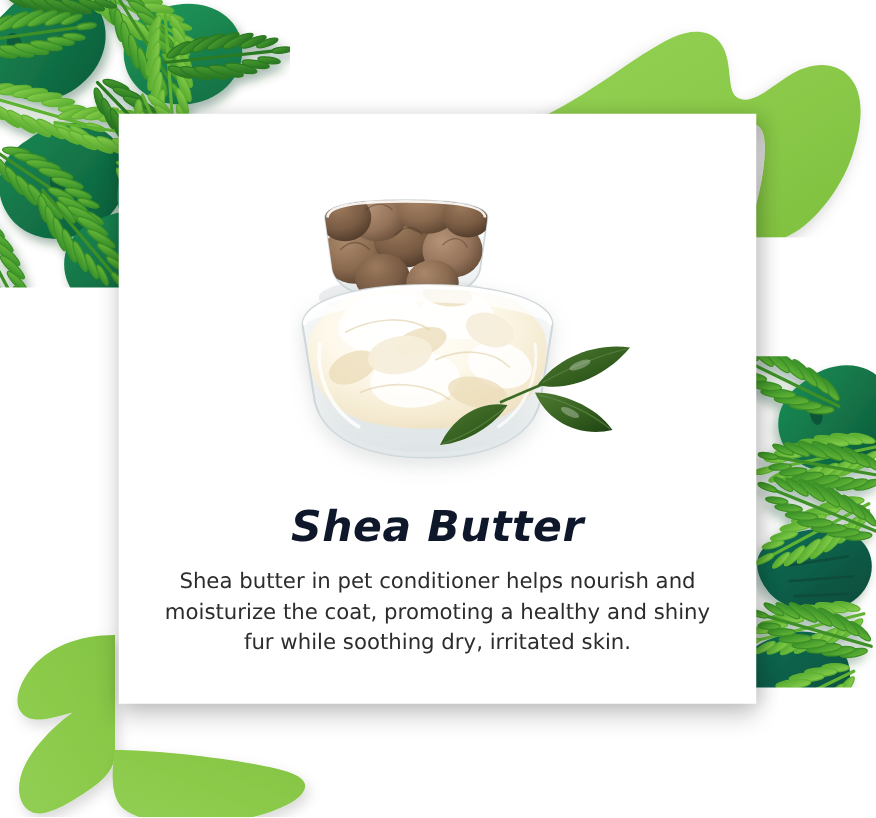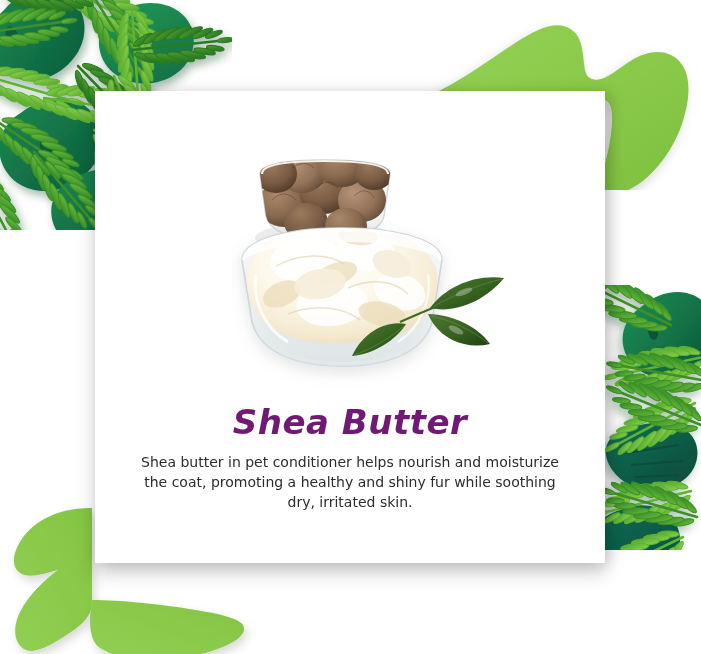--- a/index.html
+++ b/index.html
@@ -49,28 +49,28 @@
     width:470px;
     text-align:center;
   }
   #product-title{
     margin:0;
     font-family:"DejaVu Sans", sans-serif;
     font-size:34px;
     font-weight:bold;
     font-style:italic;
     letter-spacing:.5px;
-    color:#701a75;
+    color:#0f172a;
     line-height:1.1;
   }
   #product-description{
     margin:12px auto 0 auto;
     width:440px;
     font-family:"DejaVu Sans", sans-serif;
-    font-size:14px;
+    font-size:17px;
     font-weight:400;
     line-height:1.42;
     color:#2c2c2c;
   }
 </style>
 </head>
 <body>
 
 <div id="stage">
 

